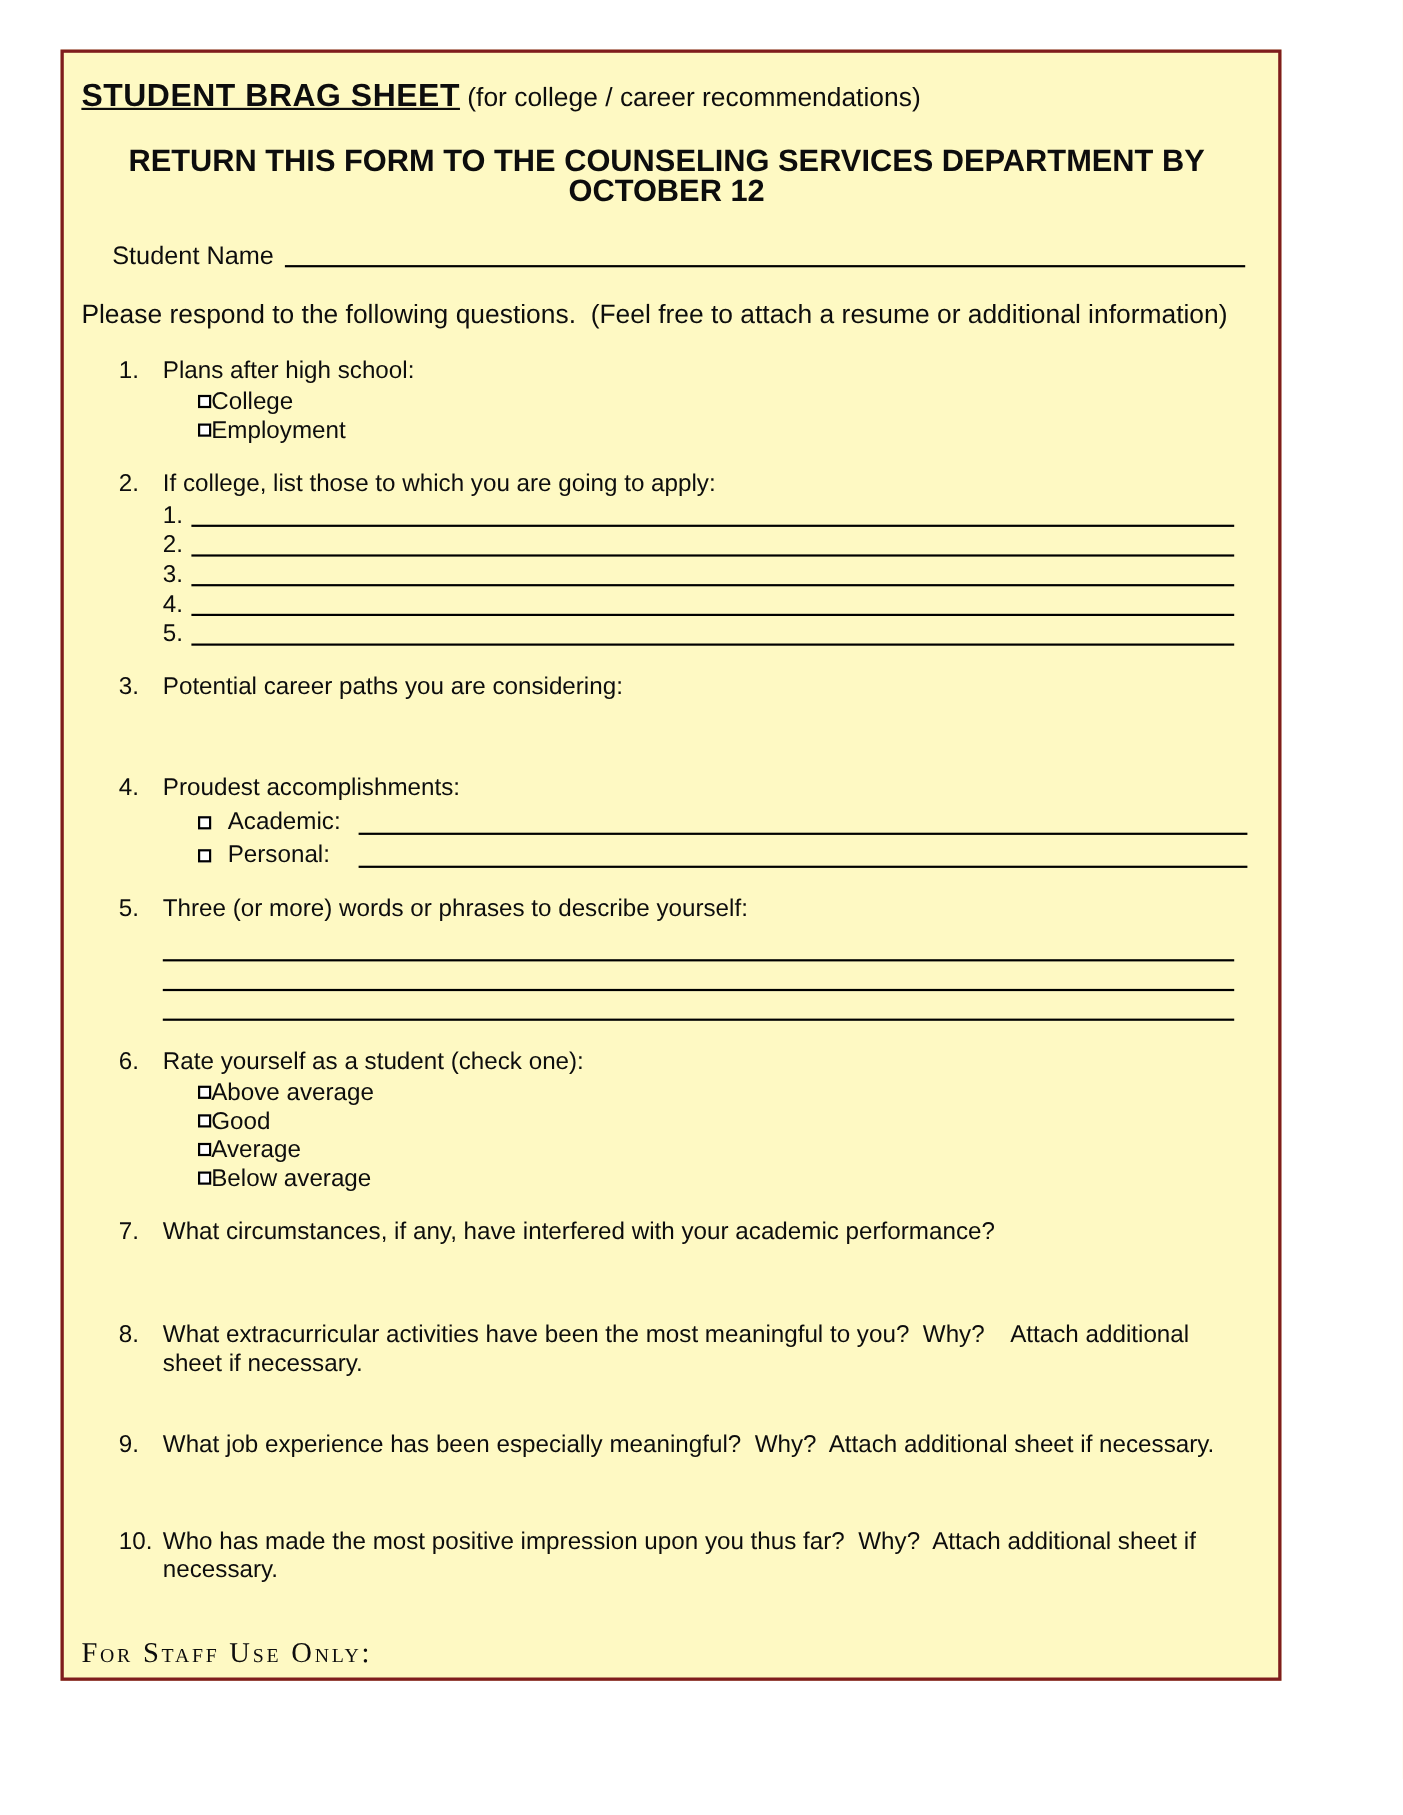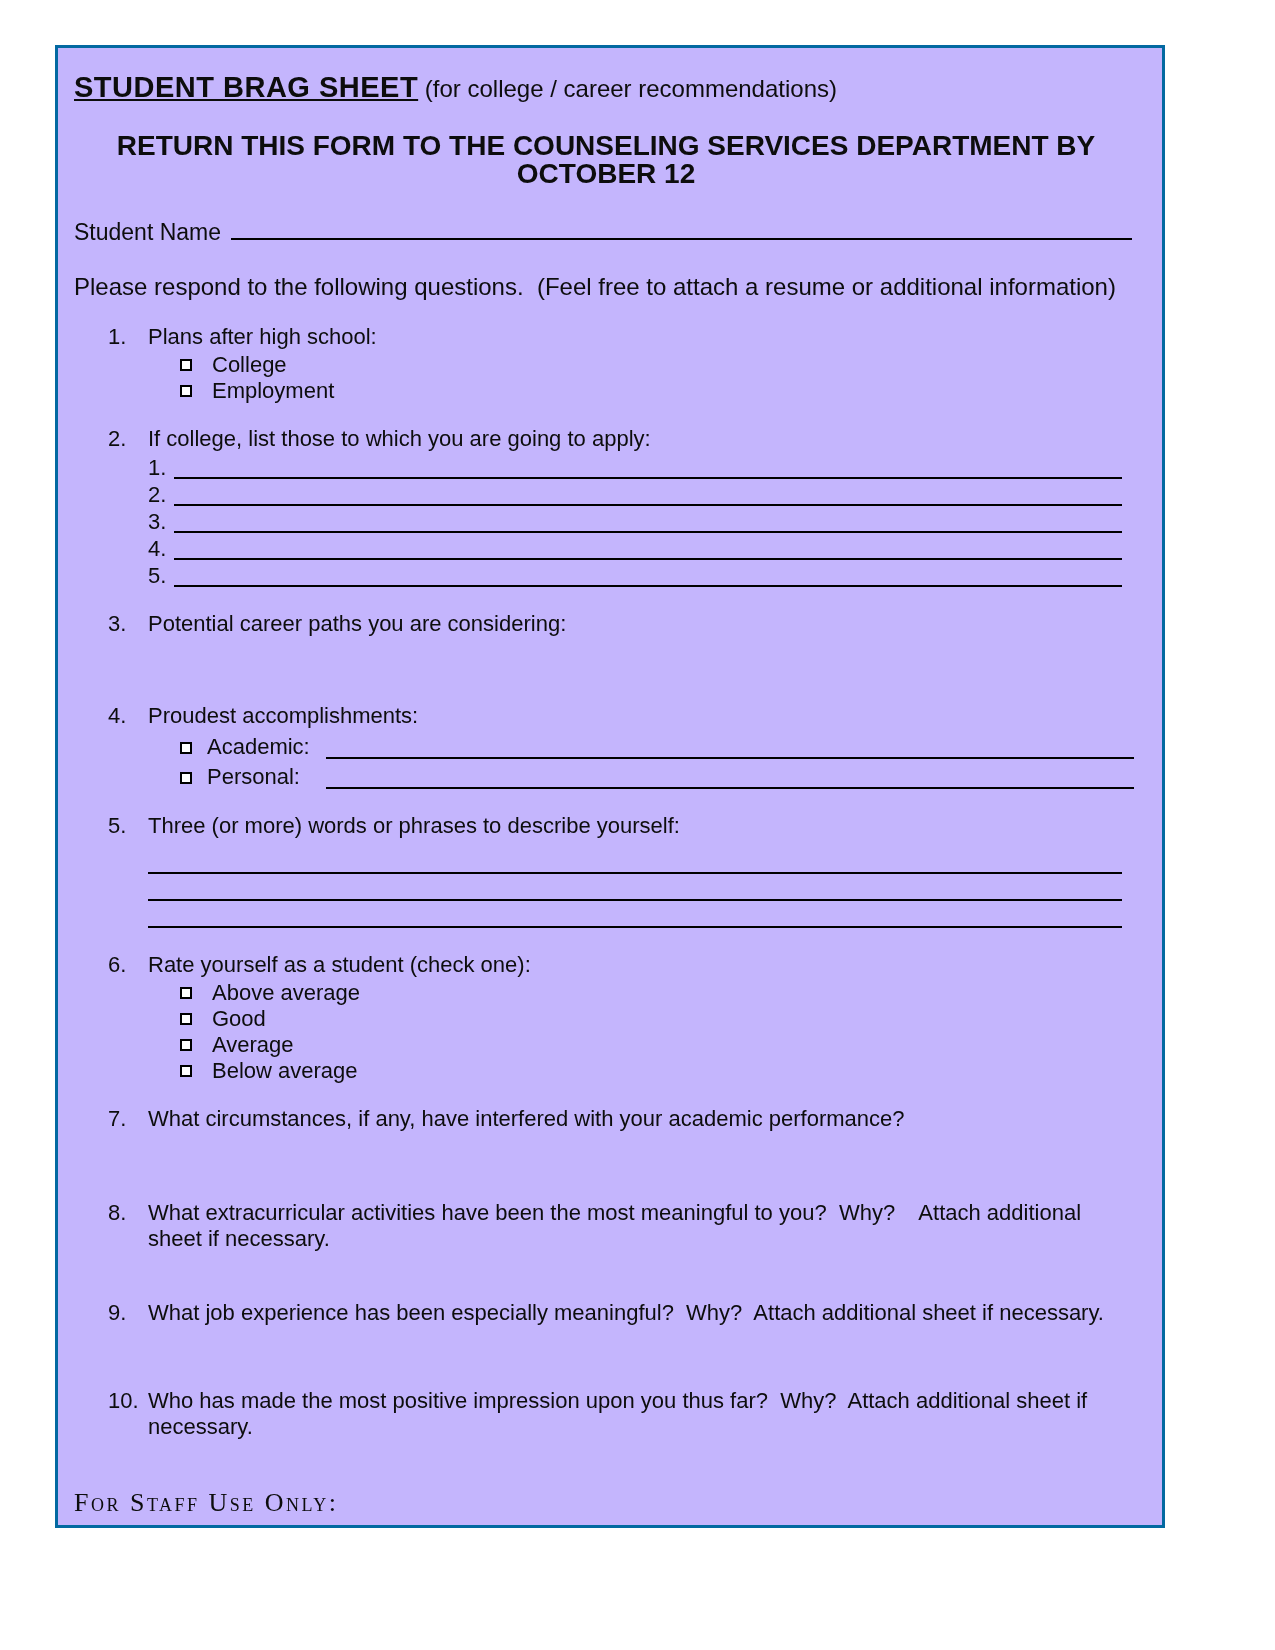--- a/index.html
+++ b/index.html
@@ -5,37 +5,37 @@
   * { margin:0; padding:0; box-sizing:border-box; }
   html,body { background:#ffffff; }
   body {
     width:1275px; height:1650px; overflow:hidden;
     font-family:"Liberation Sans", sans-serif;
     color:#0d0d0d;
   }
   .page { position:relative; width:1275px; height:1650px; background:#ffffff; }
   .sheet {
     position:absolute; left:55px; top:45px; width:1110px; height:1483px;
-    border:3px solid #0369a1; padding:22px 24px 0 16px; overflow:hidden; background:#c4b5fd;
+    border:3px solid #7f1d1d; padding:22px 24px 0 16px; overflow:hidden; background:#fef9c3;
   }
   .title-row { font-size:24px; line-height:34px; white-space:pre-wrap; }
   .title-main { font-size:29px; font-weight:bold; text-decoration:underline; letter-spacing:0.5px; }
   .return-line { margin-top:26px; text-align:center; font-size:28px; font-weight:bold; line-height:28px; }
-  .name-row { margin-top:30px; display:flex; align-items:flex-start; font-size:23px; line-height:28px; }
+  .name-row { margin-top:30px; display:flex; align-items:center; font-size:23px; line-height:28px;margin-left:28px; }
   .fill { flex:1 1 auto; border-bottom:2px solid #000; height:22px; }
   .name-row .fill { margin-left:10px; margin-right:6px; }
   .intro { margin-top:28px; font-size:24px; line-height:26px; white-space:pre-wrap; }
 
   .q { display:flex; margin-left:34px; margin-top:24px; font-size:22px; line-height:26px; }
   .q-num { flex:0 0 40px; }
   .q-body { flex:1 1 auto; min-width:0; }
   .q-text { white-space:pre-wrap; }
 
   .opts { margin-left:32px; margin-top:2px; }
-  .opt { display:flex; align-items:center; gap:20px; margin-top:3px; line-height:23px; }
+  .opt { display:flex; align-items:center; margin-top:3px; line-height:23px; }
   .cb { width:12px; height:12px; border:2px solid #000; flex:none; background:#fff; }
 
   .apply-line { display:flex; align-items:flex-end; margin-top:5px; height:22px; }
   .apply-num { flex:none; margin-right:8px; line-height:22px; }
   .apply-line .fill { margin-right:16px; }
 
   .acc-row { display:flex; align-items:flex-end; gap:15px; margin-top:5px; margin-left:32px; line-height:25px; }
   .acc-row .cb { margin-bottom:5px; }
   .acc-label { flex:0 0 104px; }
   .acc-row .fill { margin-right:4px; }

